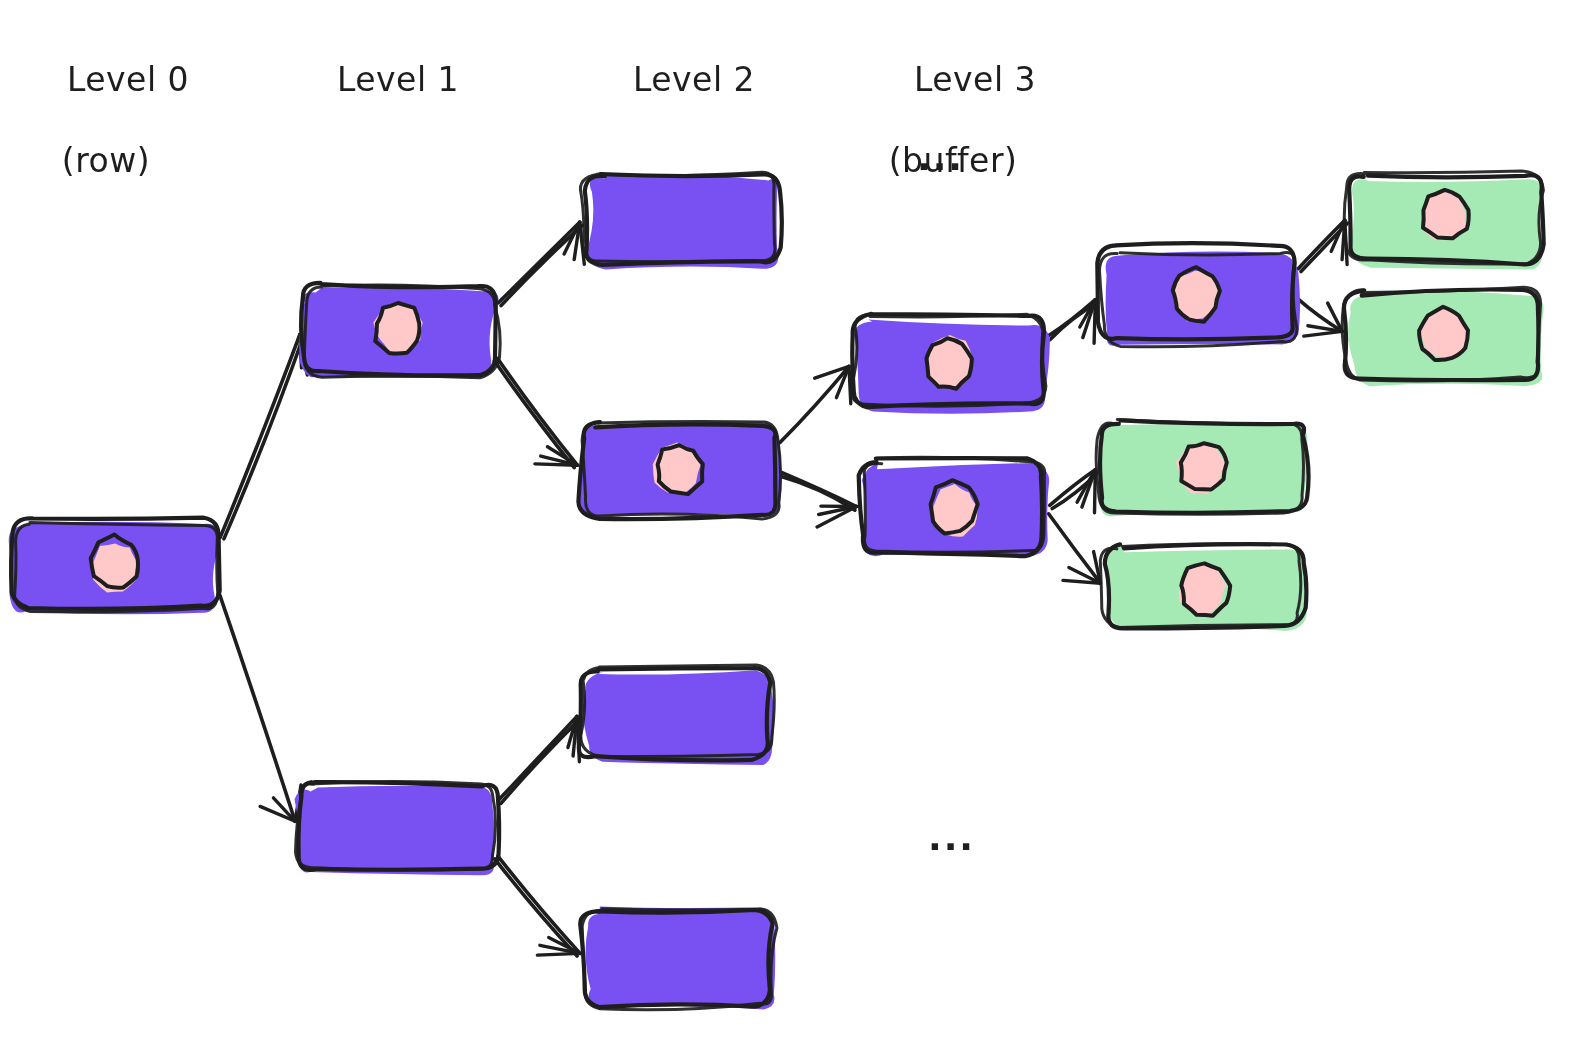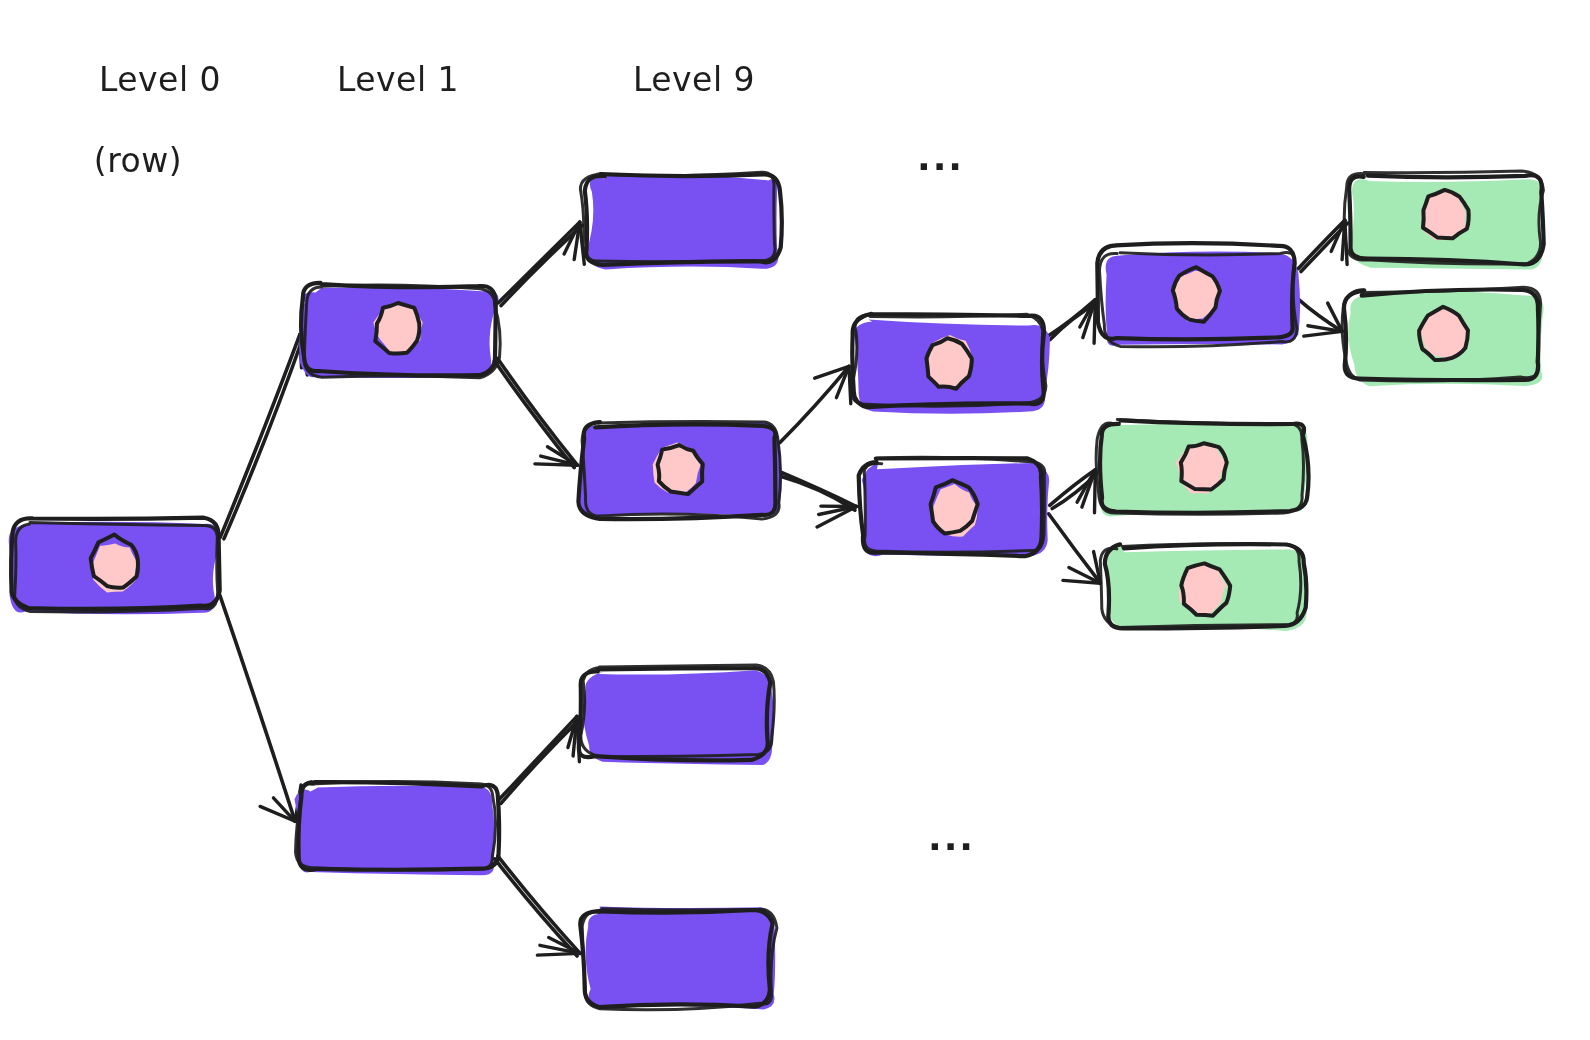--- a/index.html
+++ b/index.html
@@ -31,29 +31,33 @@
     letter-spacing:2px;
     line-height:1;
   }
   svg#sketch{position:absolute;left:0;top:0;width:1590px;height:1040px;overflow:visible;}
 </style>
 </head>
 <body>
 
 <div id="stage">
 
-  <div class="col-header" style="left:0px;top:20px;width:212px;margin-left:32px;">
+  <div class="col-header" style="left:0px;top:20px;width:212px;">
     <span>Level 0</span>
     <span class="sub">(row)</span>
   </div>
   <div class="col-header" style="left:270px;top:20px;width:212px;">
     <span>Level 1</span>
   </div>
   <div class="col-header" style="left:566px;top:20px;width:212px;">
-    <span>Level 9</span>
+    <span>Level 2</span>
+  </div>
+  <div class="col-header" style="left:847px;top:20px;width:212px;">
+    <span>Level 3</span>
+    <span class="sub">(buffer)</span>
   </div>
 
   <div class="ellipsis" style="left:917px;top:140px;">...</div>
   <div class="ellipsis" style="left:928px;top:820px;">...</div>
 
   <svg id="sketch" viewBox="0 0 1590 1040" xmlns="http://www.w3.org/2000/svg">
     <g id="edges-layer">
         <g>
           <path d="M 220.2 537.4 Q 263.9 431.3 299.8 334.6" fill="none" stroke="#1e1e1e" stroke-width="3.6" stroke-linecap="round"></path>
           <path d="M 223.9 538.9 Q 268.7 435.1 303.5 336.0" fill="none" stroke="#1e1e1e" stroke-width="3.6" stroke-linecap="round"></path>

